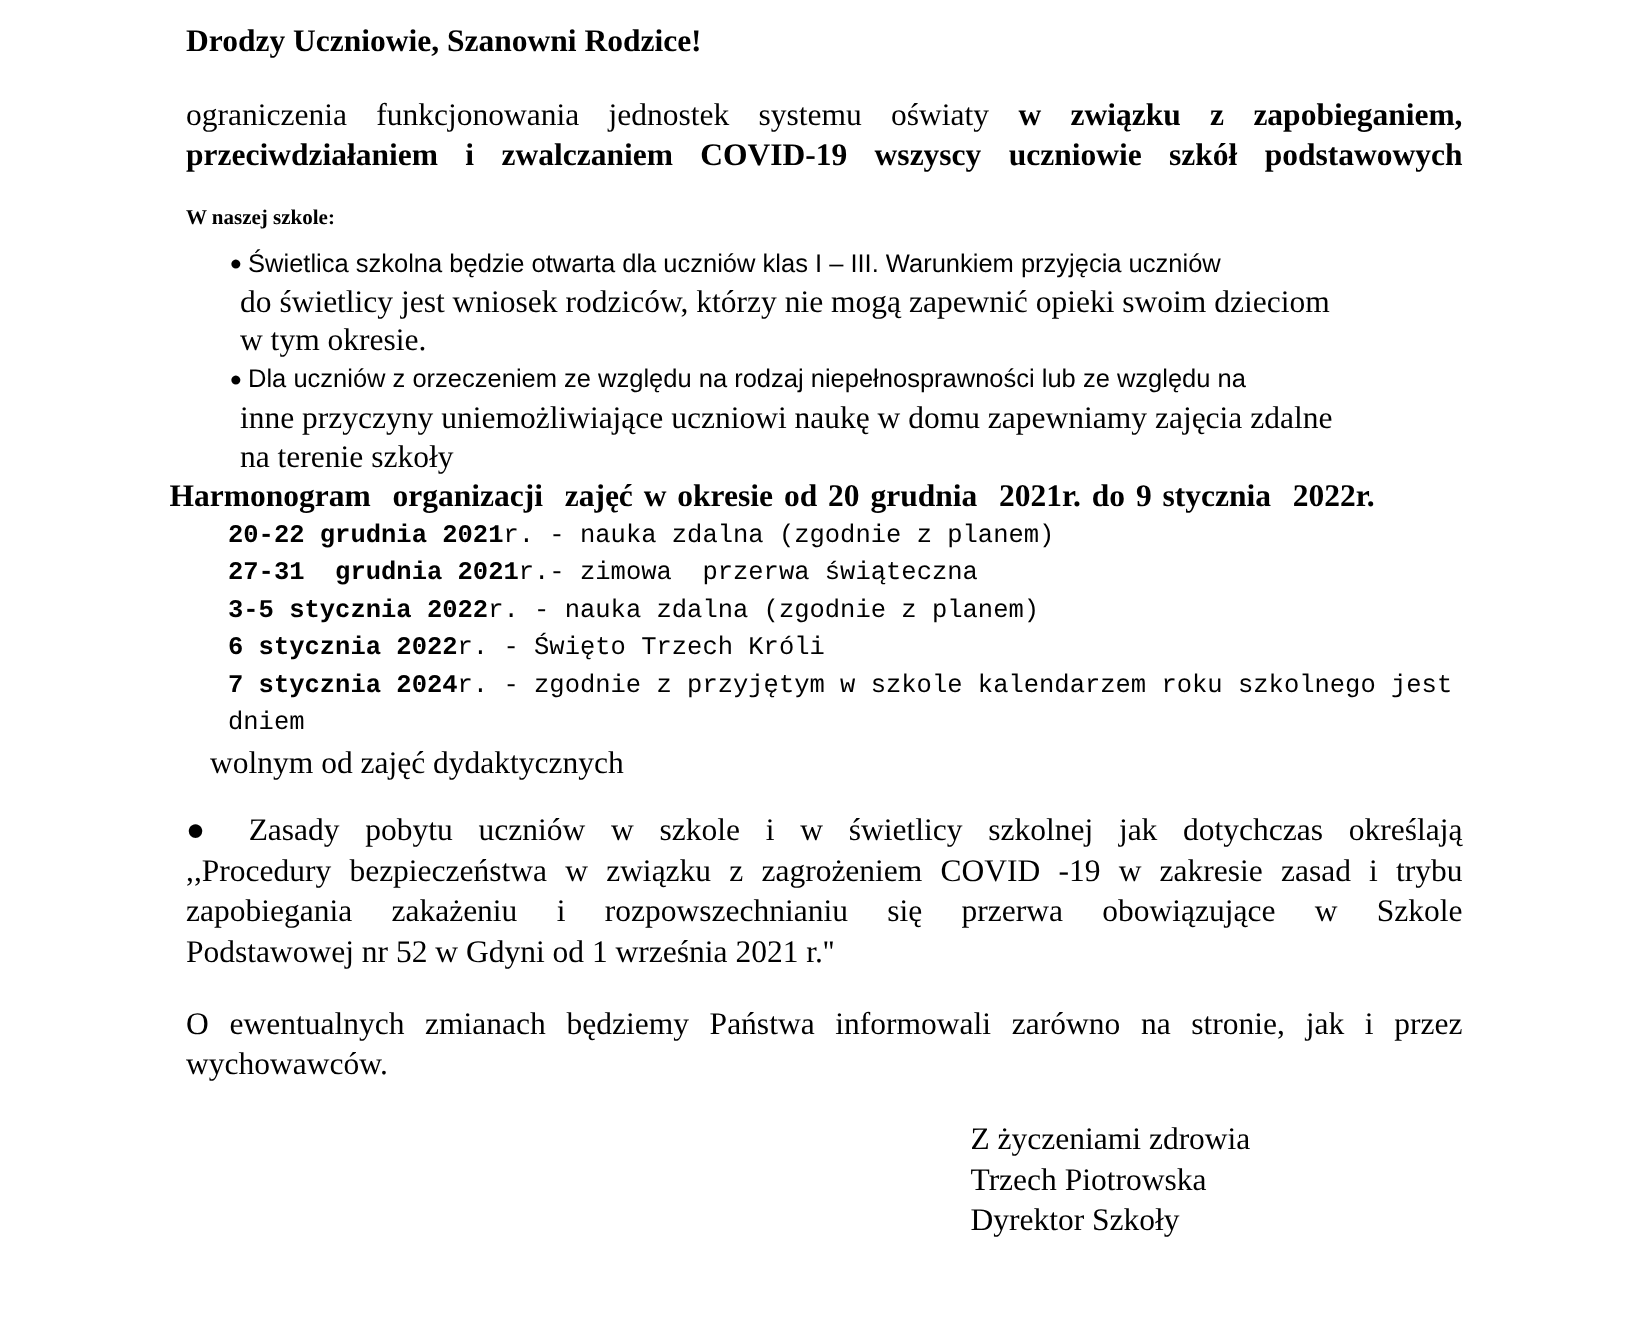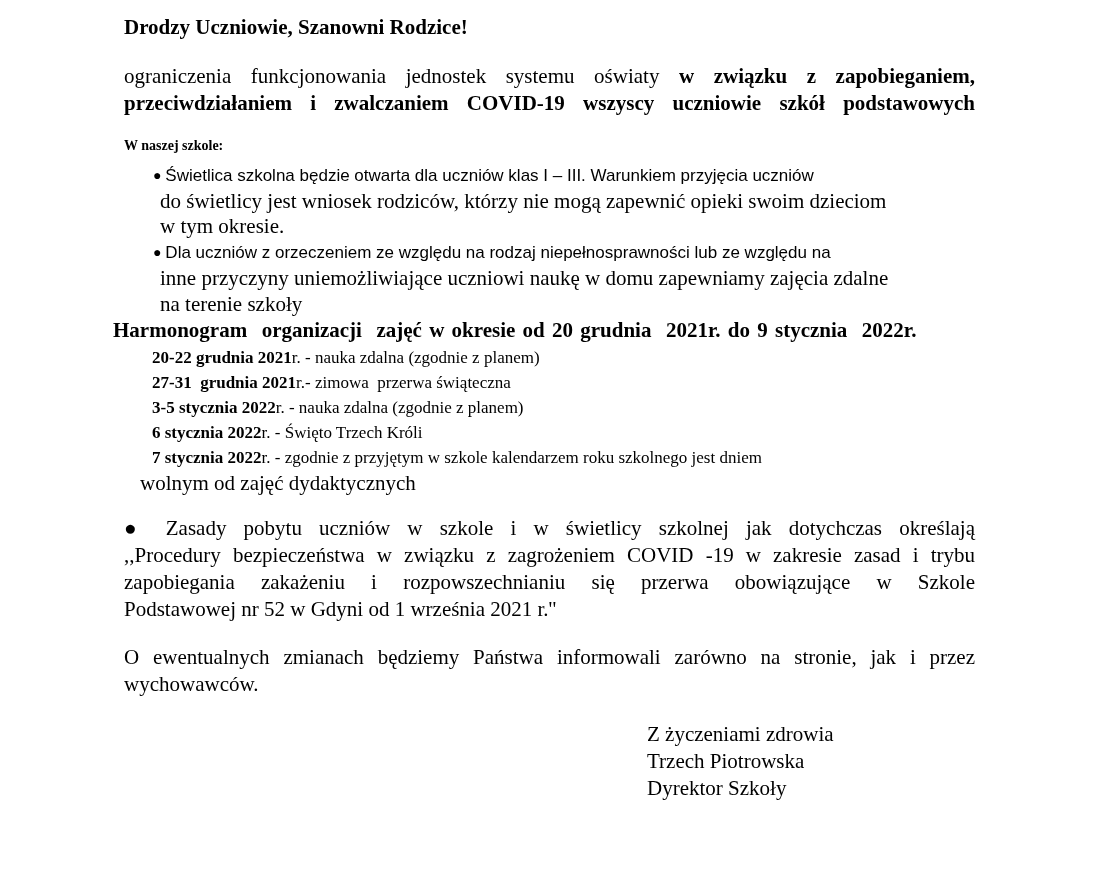--- a/index.html
+++ b/index.html
@@ -5,21 +5,21 @@
   * { margin: 0; padding: 0; box-sizing: border-box; }
   html, body { background: #ffffff; }
   body {
     width: 1098px; height: 889px;
     overflow: hidden;
     color: #000000;
     font-family: "Liberation Serif", "DejaVu Serif", serif;
   }
   .page { padding: 14px 123px 0 124px; }
   .serif { font-family: "Liberation Serif", "DejaVu Serif", serif; }
-  .sans  { font-family: Liberation Serif, serif; }
+  .sans  { font-family: Liberation Mono, monospace; }
 
   .greeting {
     font-size: 21px; line-height: 27px; font-weight: bold;
   }
   .para { font-size: 21px; line-height: 27px; }
   .para .line { width: 100%; }
   .para .line.stretch { text-align: justify; text-align-last: justify; }
 
   .intro { margin-top: 22px; }
 
@@ -94,21 +94,21 @@
       </div>
     </div>
 
   <div class="schedule-heading serif">Harmonogram&nbsp; organizacji&nbsp; zajęć w okresie od 20 grudnia&nbsp; 2021r. do 9 stycznia&nbsp; 2022r.</div>
 
   <div class="schedule">
       <div class="sched-row sans"><b>20-22 grudnia 2021</b><span>r. - nauka zdalna (zgodnie z planem)</span></div>
       <div class="sched-row sans"><b>27-31&nbsp; grudnia 2021</b><span>r.- zimowa&nbsp; przerwa świąteczna</span></div>
       <div class="sched-row sans"><b>3-5 stycznia 2022</b><span>r. - nauka zdalna (zgodnie z planem)</span></div>
       <div class="sched-row sans"><b>6 stycznia 2022</b><span>r. - Święto Trzech Króli</span></div>
-      <div class="sched-row sans"><b>7 stycznia 2022</b><span>r. - zgodnie z przyjętym w szkole kalendarzem roku szkolnego jest dniem</span></div>
+      <div class="sched-row sans"><b>7 stycznia 2024</b><span>r. - zgodnie z przyjętym w szkole kalendarzem roku szkolnego jest dniem</span></div>
     </div>
 
   <p class="sched-cont serif">wolnym od zajęć dydaktycznych</p>
 
   <div class="para serif policy">
       <div class="line stretch"><span>●  Zasady pobytu uczniów w szkole i w świetlicy szkolnej jak dotychczas określają</span></div>
       <div class="line stretch"><span>,,Procedury bezpieczeństwa w związku z zagrożeniem COVID -19 w zakresie zasad i trybu</span></div>
       <div class="line stretch"><span>zapobiegania zakażeniu i rozpowszechnianiu się przerwa obowiązujące w Szkole</span></div>
       <div class="line"><span>Podstawowej nr 52 w Gdyni od 1 września 2021 r.''</span></div>
     </div>

